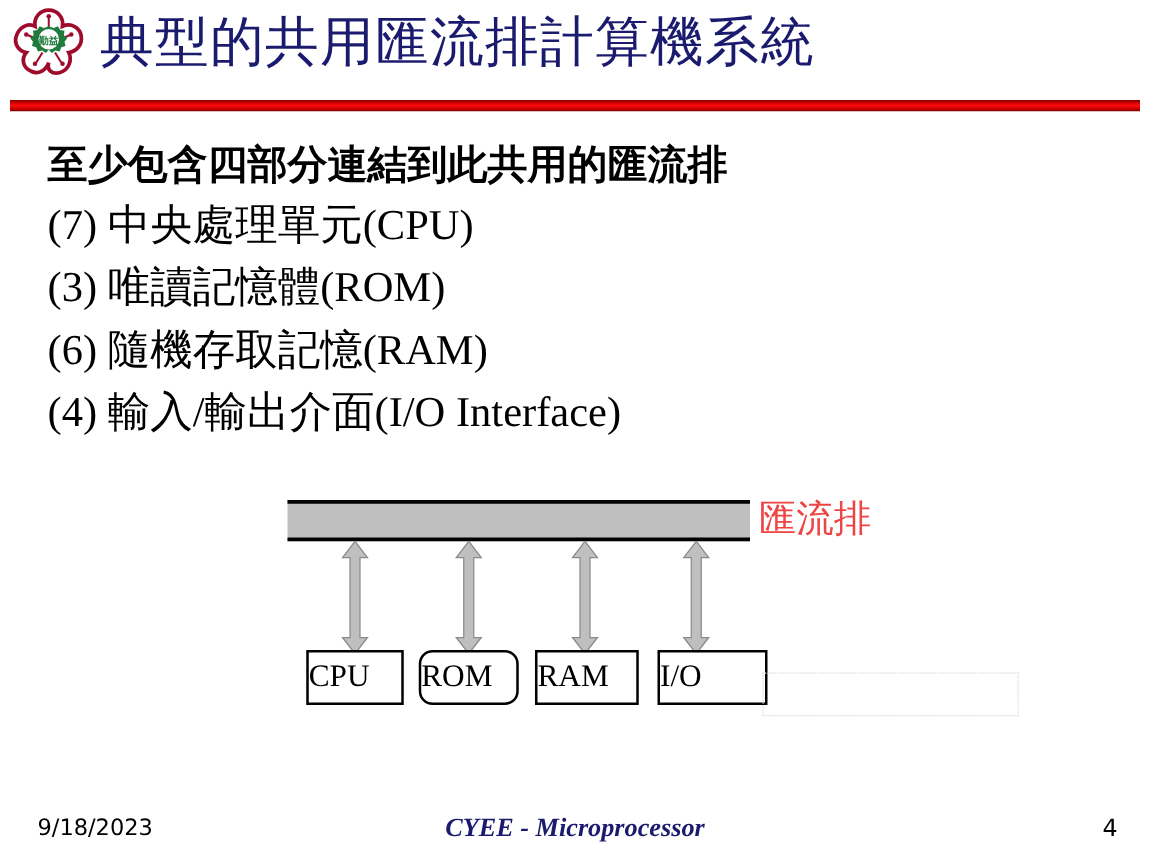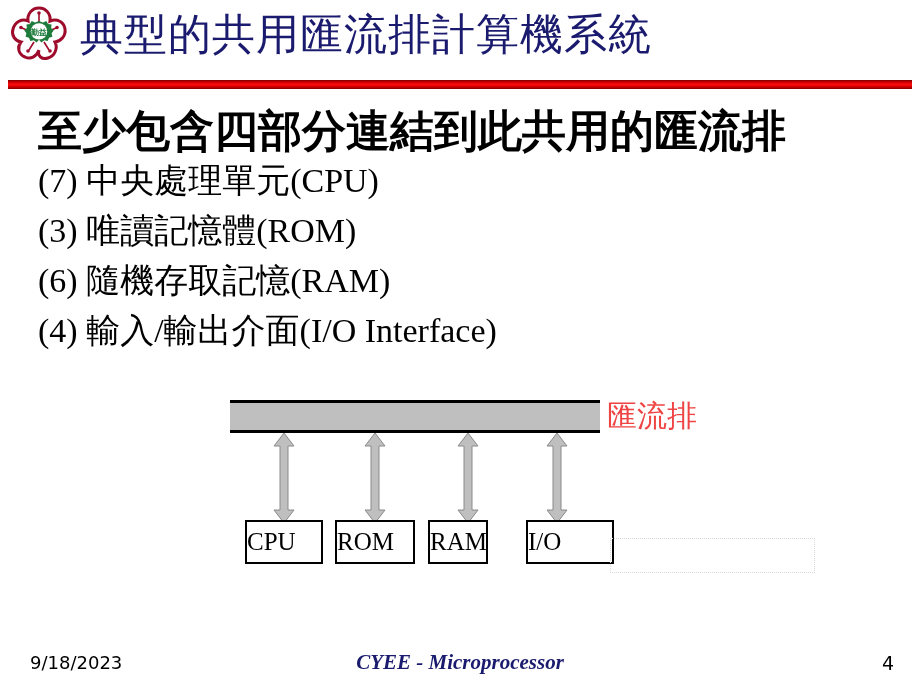--- a/index.html
+++ b/index.html
@@ -60,21 +60,21 @@
   .body-line {
     color: #000000;
     white-space: nowrap;
     font-size: 33px;
     line-height: 50px;
     height: 50px;
   }
   .body-line.intro {
     font-family: "DejaVu Sans", "Liberation Sans", sans-serif;
     font-weight: bold;
-    font-size: 44px;
+    font-size: 32px;
     letter-spacing: 0px;
   }
   .body-line.item {
     font-family: "Liberation Serif", "DejaVu Serif", serif;
     font-size: 34px;
   }
 
   
   #diagram {
     position: absolute;
@@ -241,22 +241,22 @@
           </svg></div>
         <div class="arrow" style="left: 456px; top: 433px;"><svg viewBox="0 0 24 90" width="24" height="90">
             <polygon points="12,0 22,13 16,13 16,77 22,77 12,90 2,77 8,77 8,13 2,13" fill="#bfbfbf" stroke="#8a8a8a" stroke-width="1"></polygon>
           </svg></div>
         <div class="arrow" style="left: 545px; top: 433px;"><svg viewBox="0 0 24 90" width="24" height="90">
             <polygon points="12,0 22,13 16,13 16,77 22,77 12,90 2,77 8,77 8,13 2,13" fill="#bfbfbf" stroke="#8a8a8a" stroke-width="1"></polygon>
           </svg></div>
       </div>
     <div id="units-layer">
         <div class="unit-box" style="left: 245px; width: 78px;"><span>CPU</span></div>
-        <div class="unit-box" style="left: 335px; width: 80px;"><span>ROM</span></div>
-        <div class="unit-box" style="left: 428px; width: 60px;"><span>RAM</span></div>
+        <div class="unit-box" style="left: 335px; width: 80px; border-radius: 11px;"><span>ROM</span></div>
+        <div class="unit-box" style="left: 428px; width: 83px;"><span>RAM</span></div>
         <div class="unit-box" style="left: 526px; width: 88px;"><span>I/O</span></div>
       </div>
 
     <div id="placeholder-box"></div>
   </div>
 
   <div id="footer-date">9/18/2023</div>
   <div id="footer-center">CYEE - Microprocessor</div>
   <div id="footer-page">4</div>
 

